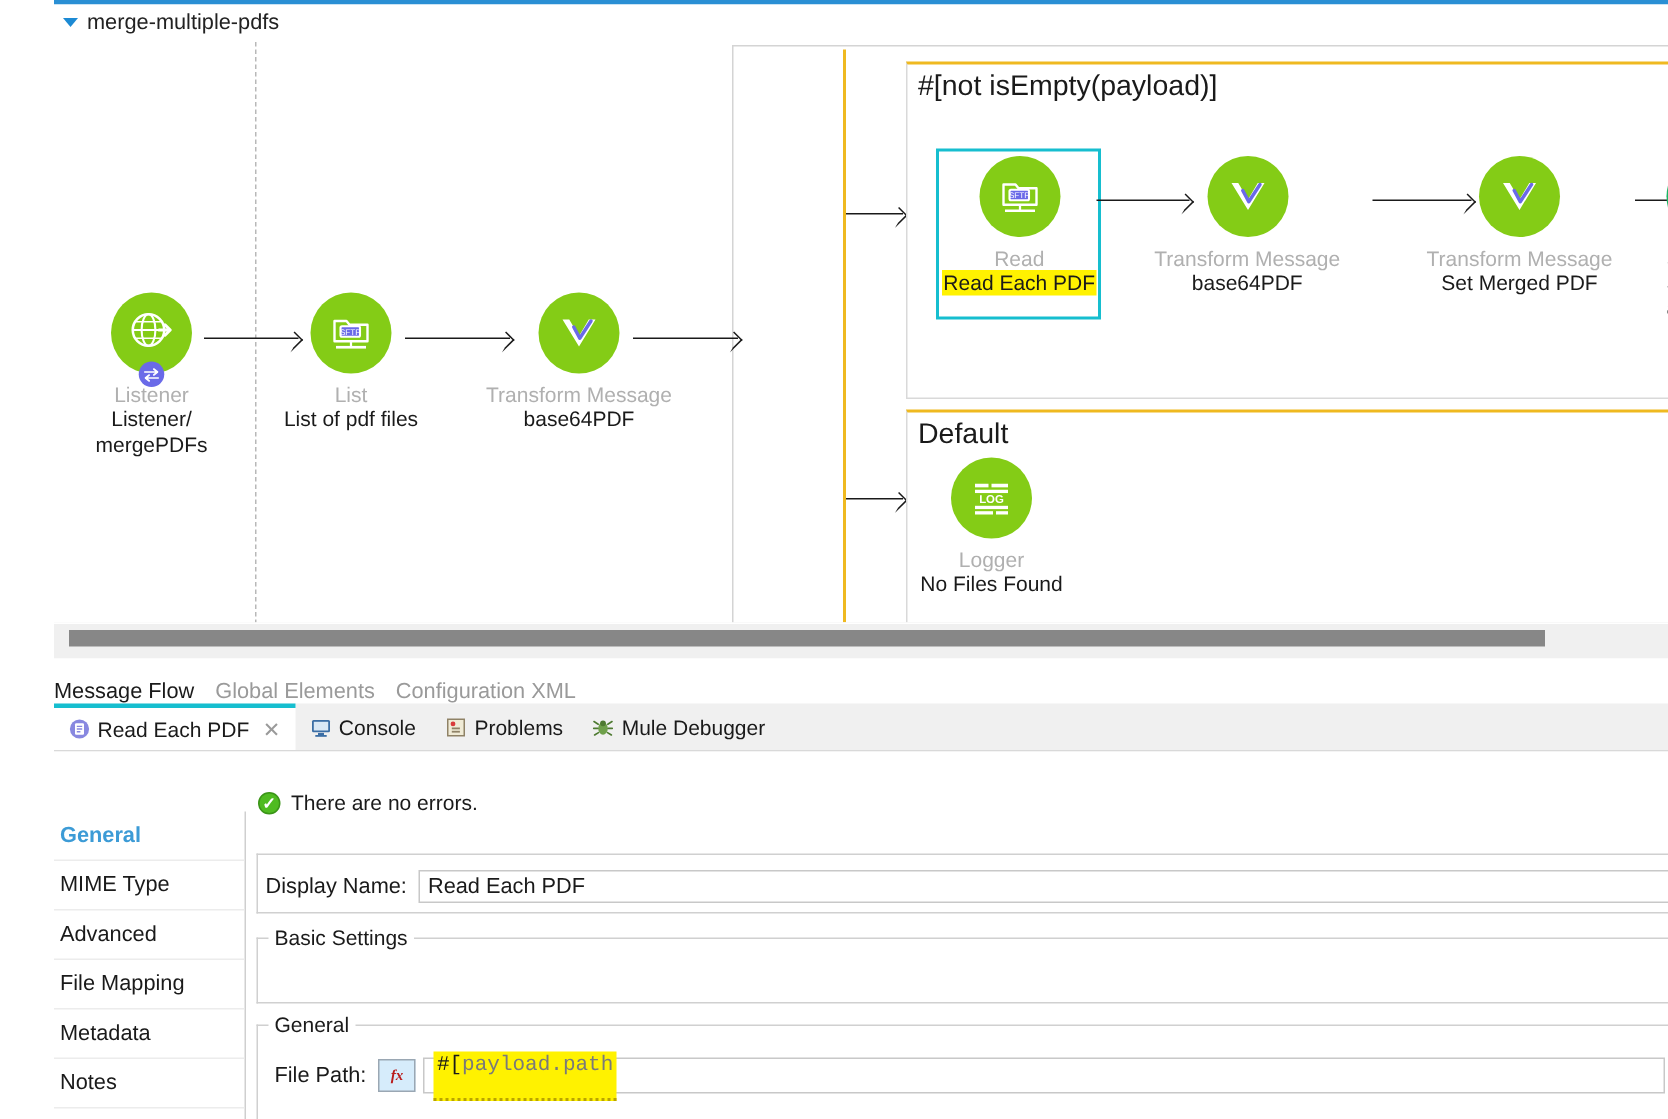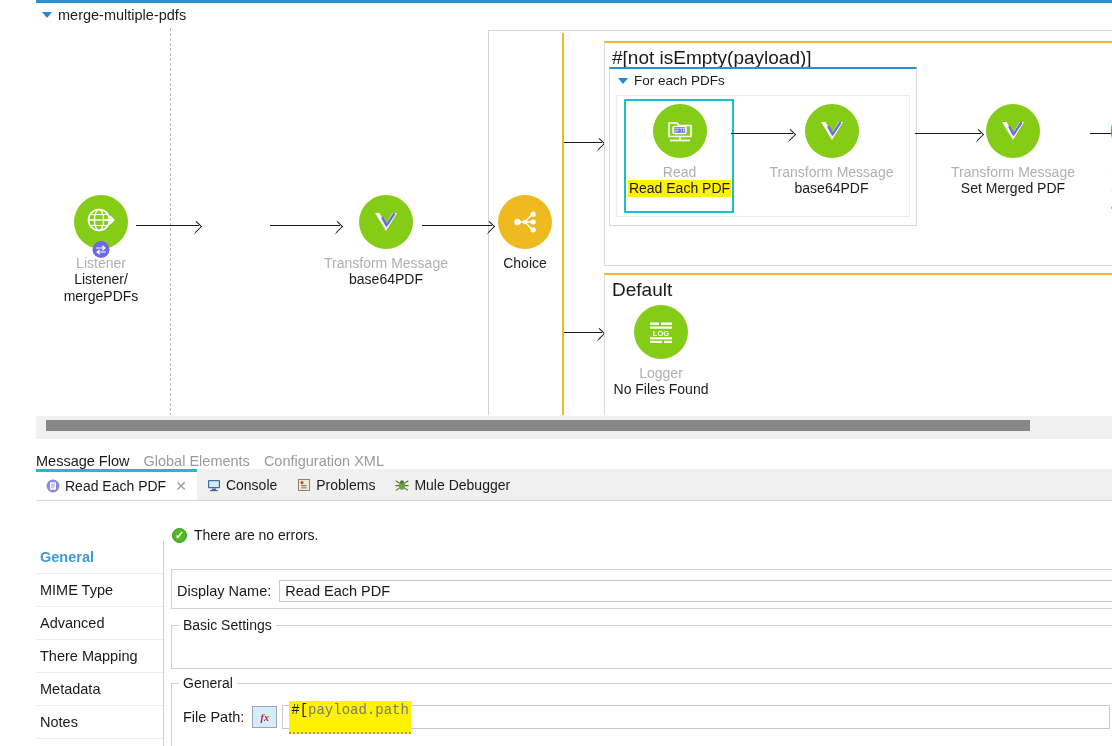--- a/index.html
+++ b/index.html
@@ -314,65 +314,58 @@
           <path d="M2 5 H10 M8 3 L10.5 5 L8 7 M11 9 H3 M5 7 L2.5 9 L5 11" stroke="#fff" stroke-width="1.1" fill="none" stroke-linecap="round" stroke-linejoin="round"></path>
         </svg>
       </div>
       <div class="type">Listener</div>
       <div class="label">Listener/
 mergePDFs</div>
     </div>
 
     <div class="arrow thin" style="left:100px; top:222px; width:63px;"></div>
 
+    <div class="node" style="left:128px; top:192px;">
+      <div class="circ">
+        <svg width="32" height="32" viewBox="0 0 32 32">
+          <path d="M5 8 h8 l2 2.5 h12 v11 h-22 z" fill="none" stroke="#fff" stroke-width="1.6" stroke-linejoin="round"></path>
+          <rect x="9" y="11.5" width="13" height="7" rx="1" fill="#6A6AE8" stroke="#fff" stroke-width="1.4"></rect>
+          <text x="15.5" y="17" font-family="Liberation Sans, sans-serif" font-size="5.4" fill="#fff" text-anchor="middle">SFTP</text>
+          <line x1="16" y1="21.5" x2="16" y2="25" stroke="#fff" stroke-width="1.5"></line>
+          <line x1="6" y1="25.5" x2="26" y2="25.5" stroke="#fff" stroke-width="1.8"></line>
+        </svg>
+      </div>
+      <div class="type">List</div>
+      <div class="label">List of pdf files</div>
+    </div>
 
     <div class="arrow thin" style="left:234px; top:222px; width:70px;"></div>
 
     <div class="node" style="left:280px; top:192px;">
       <div class="circ">
         <svg width="34" height="34" viewBox="0 0 34 34">
           <path d="M6 8 L17 26 L28 8 L23.5 8 L17 19 L10.5 8 Z" fill="#fff"></path>
           <path d="M13.5 13 L17.5 20.5 L25 9" fill="none" stroke="#6A6AE8" stroke-width="2.3" stroke-linecap="round" stroke-linejoin="round"></path>
         </svg>
       </div>
       <div class="type">Transform Message</div>
       <div class="label">base64PDF</div>
     </div>
 
     <div class="arrow thin" style="left:386px; top:222px; width:70px;"></div>
 
-    <div class="node" style="left:419px; top:192px;">
-      <div class="circ amber">
-        <svg width="34" height="34" viewBox="0 0 34 34">
-          <path d="M11 17 H17 M17 17 L24 9.5 M17 17 L24 17 M17 17 L24 24.5" stroke="#fff" stroke-width="1.5" fill="none"></path>
-          <circle cx="9.5" cy="17" r="3.2" fill="#fff"></circle>
-          <circle cx="17" cy="17" r="2.3" fill="#fff"></circle>
-          <circle cx="25.2" cy="9.2" r="2.6" fill="#fff"></circle>
-          <circle cx="25.2" cy="17" r="2.6" fill="#fff"></circle>
-          <circle cx="25.2" cy="24.8" r="2.6" fill="#fff"></circle>
-        </svg>
-      </div>
-      <div class="type dark">Choice</div>
-    </div>
 
     <div class="arrow thin" style="left:528px; top:139px; width:38px;"></div>
 
     <div class="arrow thin" style="left:528px; top:329px; width:38px;"></div>
 
     <div class="branch" style="left:568px; top:38px; width:544px; height:225px;">
       <div class="branch-title">#[not isEmpty(payload)]</div>
     </div>
 
-    <div class="scope" style="left:573px; top:64px; width:308px; height:159px;">
-      <div class="scope-title">
-        <span class="tri-down"></span>
-        <span>For each PDFs</span>
-      </div>
-      <div class="scope-body"></div>
-    </div>
 
     <div class="sel-rect" style="left:588px; top:96px; width:110px; height:114px;"></div>
 
     <div class="node" style="left:571px; top:101px; width:145px;">
       <div class="circ">
         <svg width="32" height="32" viewBox="0 0 32 32">
           <path d="M5 8 h8 l2 2.5 h12 v11 h-22 z" fill="none" stroke="#fff" stroke-width="1.6" stroke-linejoin="round"></path>
           <rect x="9" y="11.5" width="13" height="7" rx="1" fill="#6A6AE8" stroke="#fff" stroke-width="1.4"></rect>
           <text x="15.5" y="17" font-family="Liberation Sans, sans-serif" font-size="5.4" fill="#fff" text-anchor="middle">SFTP</text>
           <line x1="16" y1="21.5" x2="16" y2="25" stroke="#fff" stroke-width="1.5"></line>
@@ -511,21 +504,21 @@
       <div class="pitem active">
         <span>General</span>
       </div>
       <div class="pitem">
         <span>MIME Type</span>
       </div>
       <div class="pitem">
         <span>Advanced</span>
       </div>
       <div class="pitem">
-        <span>There Mapping</span>
+        <span>File Mapping</span>
       </div>
       <div class="pitem">
         <span>Metadata</span>
       </div>
       <div class="pitem">
         <span>Notes</span>
       </div>
     </div>
 
     <div class="props-main">

